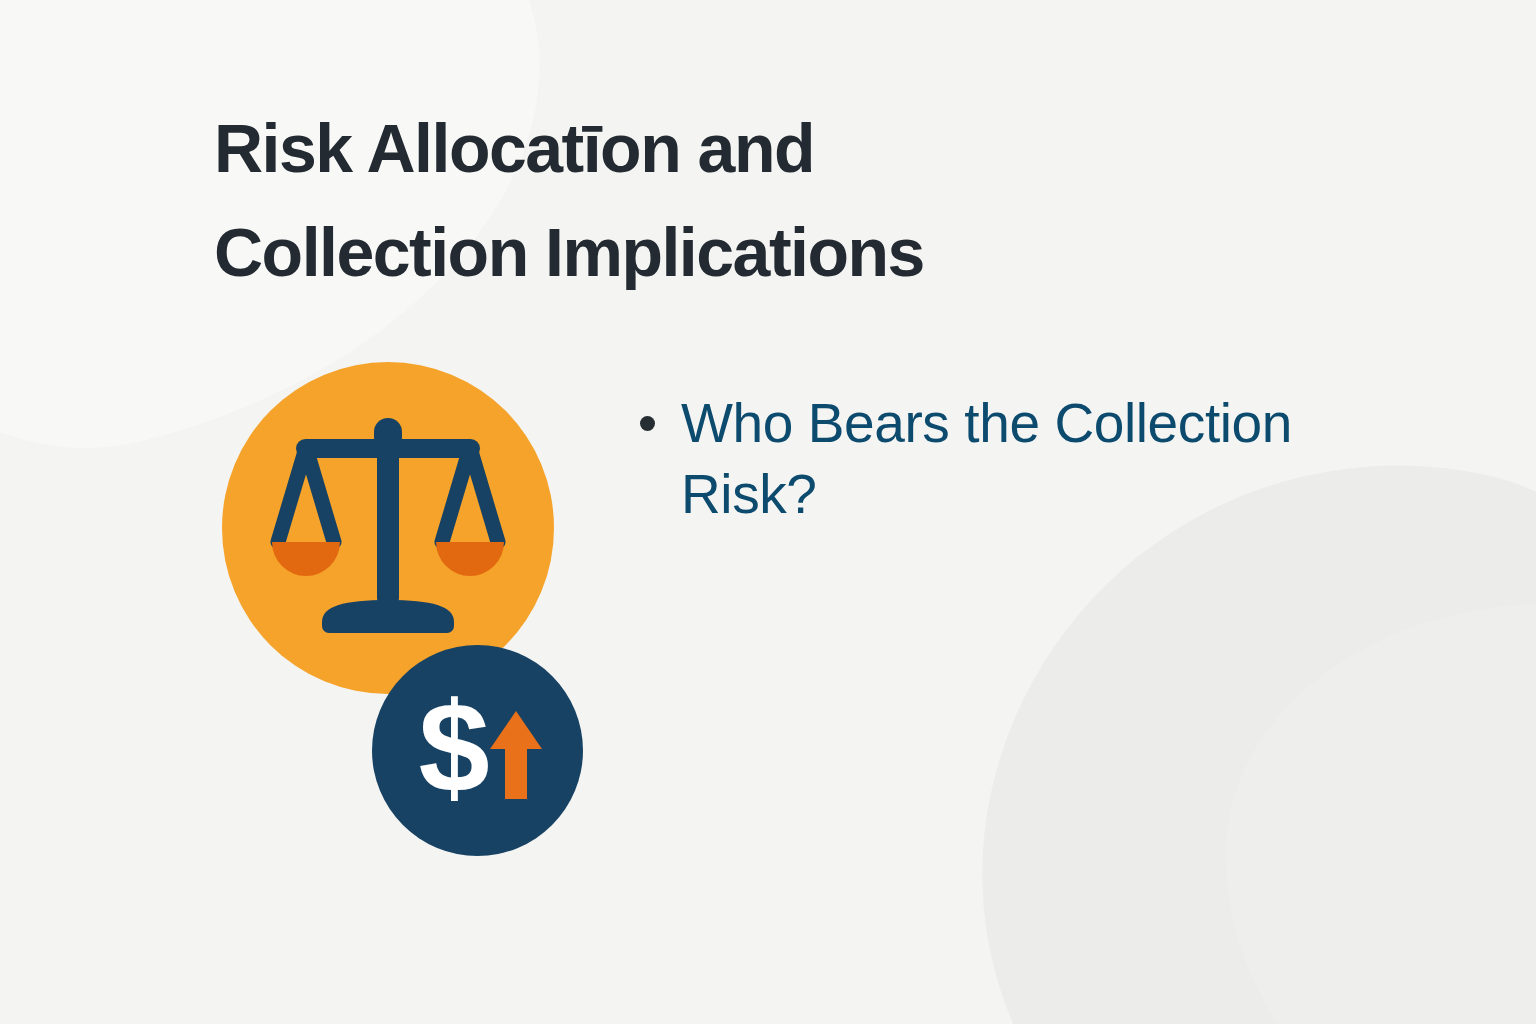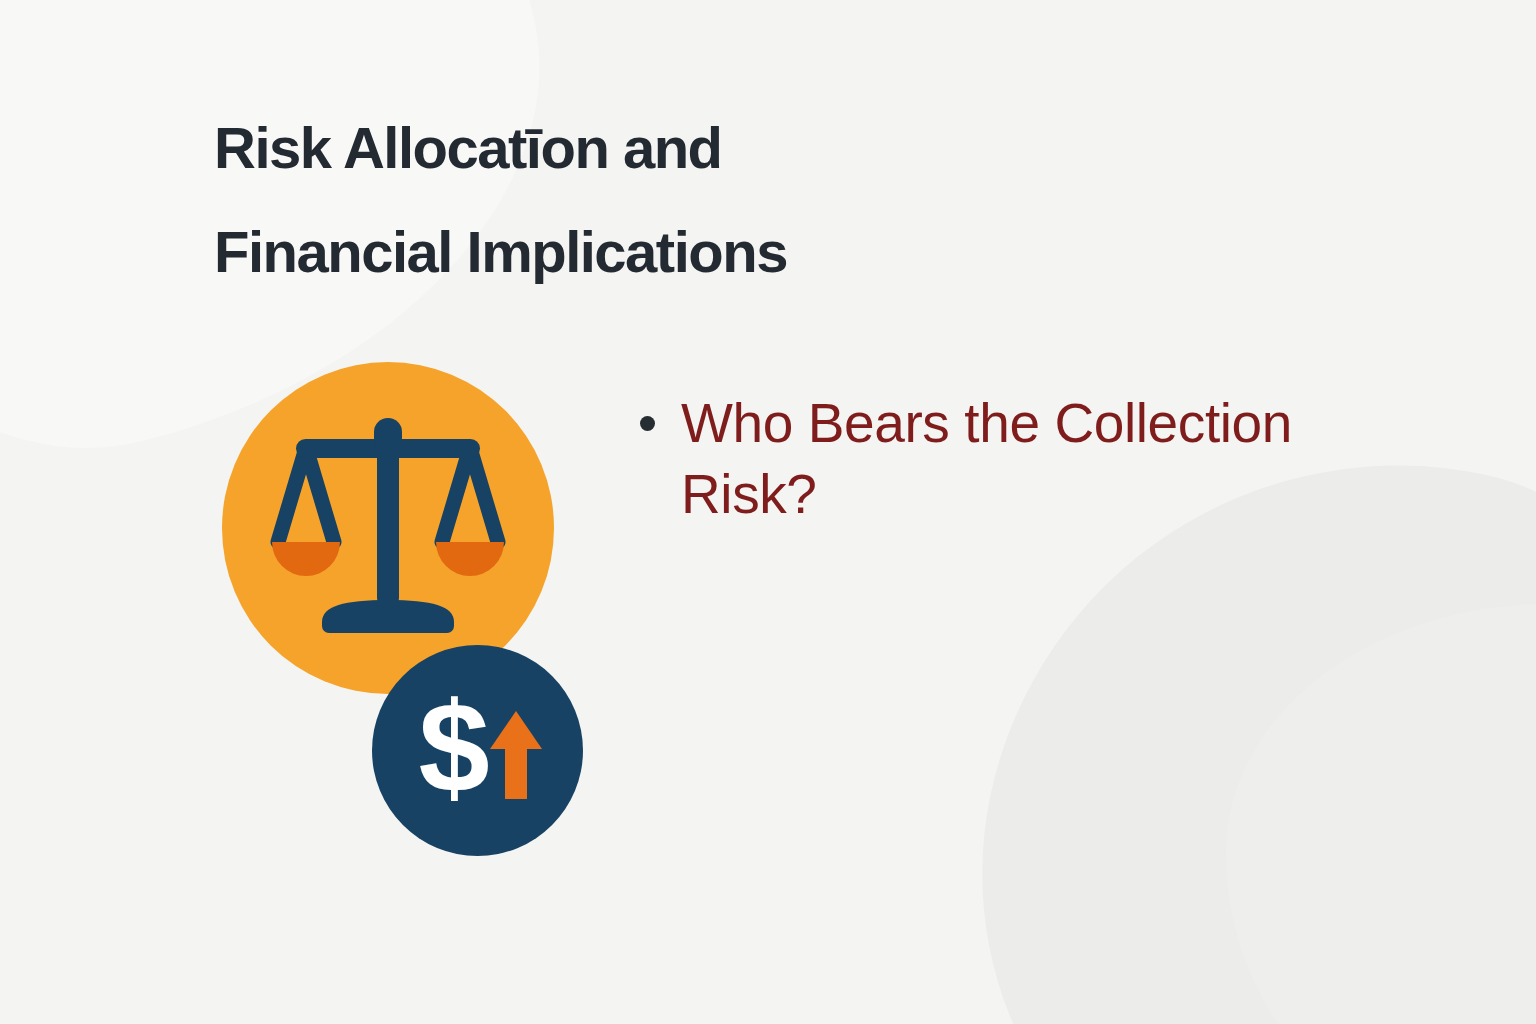--- a/index.html
+++ b/index.html
@@ -53,21 +53,21 @@
     border-radius:52% 48% 56% 44% / 46% 54% 46% 54%;
   }
 
   
   #title-block {
     position:absolute;
     left:214px; top:96px;
     width:1060px;
   }
   .title-line {
-    font-size:58px;
+    font-size:68px;
     line-height:104px;
     font-weight:bold;
     color:#232a31;
     letter-spacing:-1.5px;
     white-space:nowrap;
   }
 
   
   #icon-cluster {
     position:absolute;
@@ -114,38 +114,38 @@
     flex:0 0 auto;
     width:15px; height:15px;
     border-radius:50%;
     background:#272e33;
     margin-top:28px;
     margin-right:26px;
   }
   .bullet-text {
     font-size:55px;
     line-height:71px;
-    color:#7f1d1d;
+    color:#0c4a6e;
     font-weight:normal;
     letter-spacing:-0.4px;
   }
 </style>
 </head>
 <body>
 
 <div id="slide-canvas">
 
   <div class="bg-decor" id="blob-topleft"></div>
   <div class="bg-decor" id="blob-topleft-2"></div>
   <div class="bg-decor" id="blob-bottomright"></div>
   <div class="bg-decor" id="blob-bottomright-2"></div>
 
   <div id="title-block">
     <div class="title-line">Risk Allocatīon and</div>
-    <div class="title-line">Financial Implications</div>
+    <div class="title-line">Collection Implications</div>
   </div>
 
   <div id="icon-cluster">
 
     <div id="scale-badge">
       <svg id="scale-icon-svg" viewBox="0 0 244 228">
 
         <path d="M40 34 L12 128 M40 34 L68 128" stroke="#174264" stroke-width="15" stroke-linecap="round" fill="none"></path>
 
         <path d="M204 34 L176 128 M204 34 L232 128" stroke="#174264" stroke-width="15" stroke-linecap="round" fill="none"></path>

